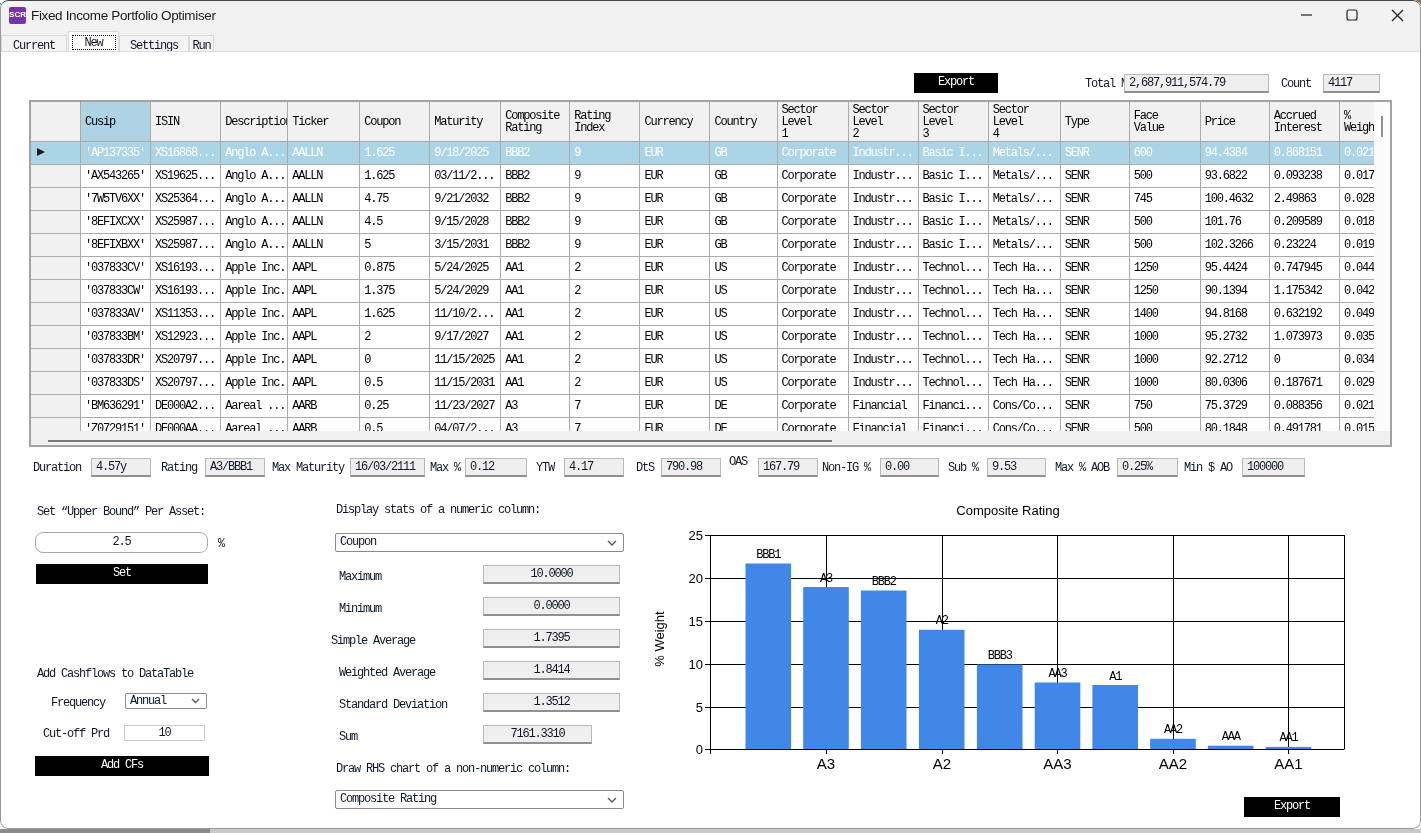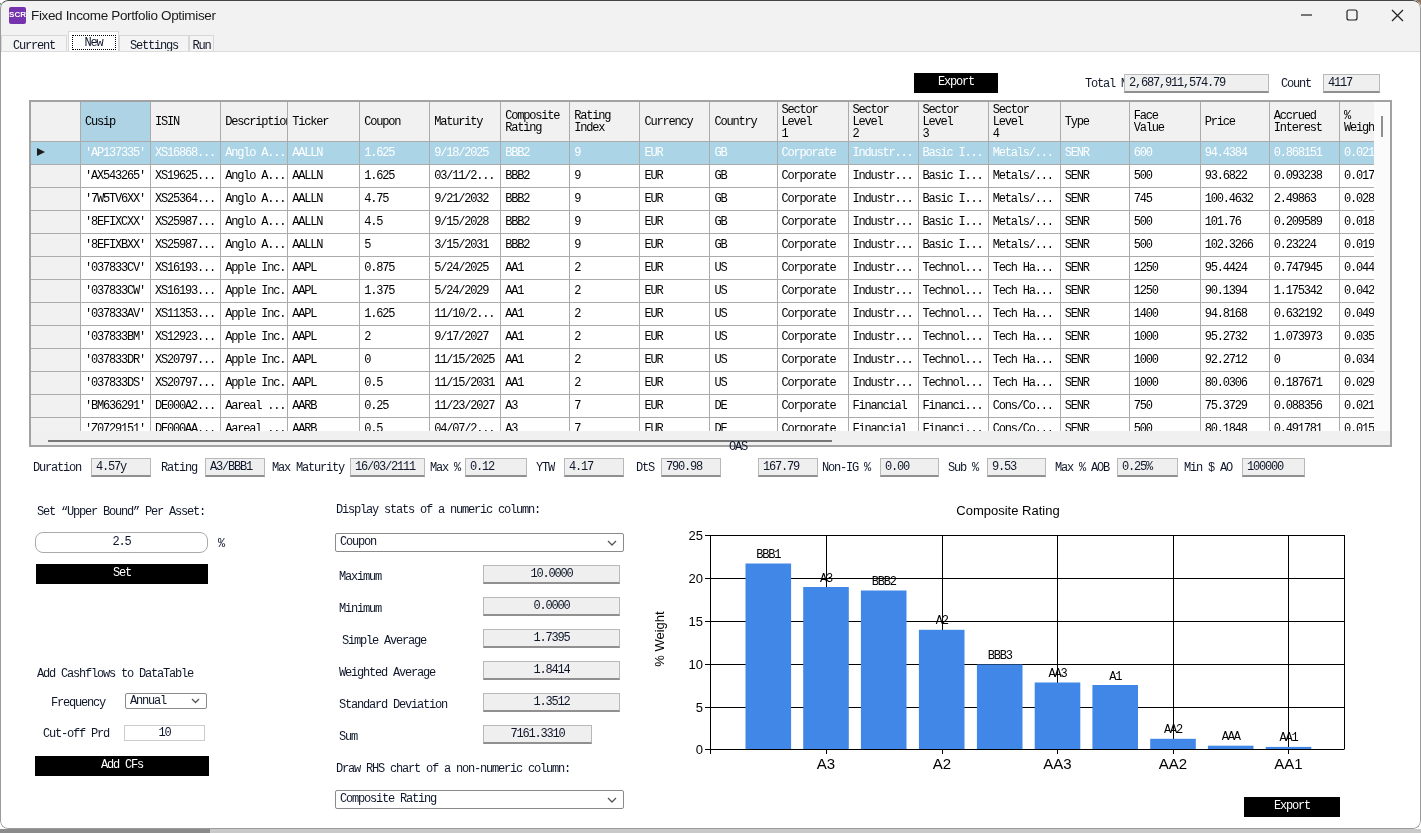--- a/index.html
+++ b/index.html
@@ -441,21 +441,21 @@
   <div class="mono abs" style="left:161px;top:461px;">Rating</div>
   <div class="fld mono" style="left:205px;top:458px;width:60px;">A3/BBB1</div>
   <div class="mono abs" style="left:272px;top:461px;">Max Maturity</div>
   <div class="fld mono" style="left:350px;top:458px;width:75px;">16/03/2111</div>
   <div class="mono abs" style="left:430px;top:461px;">Max %</div>
   <div class="fld mono" style="left:465px;top:458px;width:62px;">0.12</div>
   <div class="mono abs" style="left:536px;top:461px;">YTW</div>
   <div class="fld mono" style="left:564px;top:458px;width:60px;">4.17</div>
   <div class="mono abs" style="left:636px;top:461px;">DtS</div>
   <div class="fld mono" style="left:661px;top:458px;width:60px;">790.98</div>
-  <div class="mono abs" style="left:729px;top:440px;">OAS</div>
+  <div class="mono abs" style="left:729px;top:455px;">OAS</div>
   <div class="fld mono" style="left:758px;top:458px;width:60px;">167.79</div>
   <div class="mono abs" style="left:822px;top:461px;">Non-IG %</div>
   <div class="fld mono" style="left:880px;top:458px;width:59px;">0.00</div>
   <div class="mono abs" style="left:948px;top:461px;">Sub %</div>
   <div class="fld mono" style="left:987px;top:458px;width:59px;">9.53</div>
   <div class="mono abs" style="left:1055px;top:461px;">Max % AOB</div>
   <div class="fld mono" style="left:1117px;top:458px;width:61px;">0.25%</div>
   <div class="mono abs" style="left:1184px;top:461px;">Min $ AO</div>
   <div class="fld mono" style="left:1242px;top:458px;width:63px;">100000</div>
 
@@ -477,21 +477,21 @@
   <div class="mono abs" style="left:336px;top:503px;">Display stats of a numeric column:</div>
   <div class="combo mono" style="left:335px;top:533px;width:289px;height:19px;line-height:17px;">Coupon
     <svg width="10" height="8" viewBox="0 0 10 8">
         <path d="M1 2 L5 6 L9 2" fill="none" stroke="#555" stroke-width="1.3"></path>
       </svg>
   </div>
   <div class="mono abs" style="left:339px;top:570px;">Maximum</div>
   <div class="fld fldc mono" style="left:483px;top:565px;width:137px;">10.0000</div>
   <div class="mono abs" style="left:339px;top:602px;">Minimum</div>
   <div class="fld fldc mono" style="left:483px;top:597px;width:137px;">0.0000</div>
-  <div class="mono abs" style="left:342px;top:634px;">Simple Average</div>
+  <div class="mono abs" style="left:331px;top:634px;">Simple Average</div>
   <div class="fld fldc mono" style="left:483px;top:629px;width:137px;">1.7395</div>
   <div class="mono abs" style="left:339px;top:666px;">Weighted Average</div>
   <div class="fld fldc mono" style="left:483px;top:661px;width:137px;">1.8414</div>
   <div class="mono abs" style="left:339px;top:698px;">Standard Deviation</div>
   <div class="fld fldc mono" style="left:483px;top:693px;width:137px;">1.3512</div>
   <div class="mono abs" style="left:339px;top:730px;">Sum</div>
   <div class="fld fldc mono" style="left:483px;top:725px;width:109px;">7161.3310</div>
   <div class="mono abs" style="left:336px;top:762px;">Draw RHS chart of a non-numeric column:</div>
   <div class="combo mono" style="left:335px;top:790px;width:289px;height:19px;line-height:17px;">Composite Rating
     <svg width="10" height="8" viewBox="0 0 10 8">

